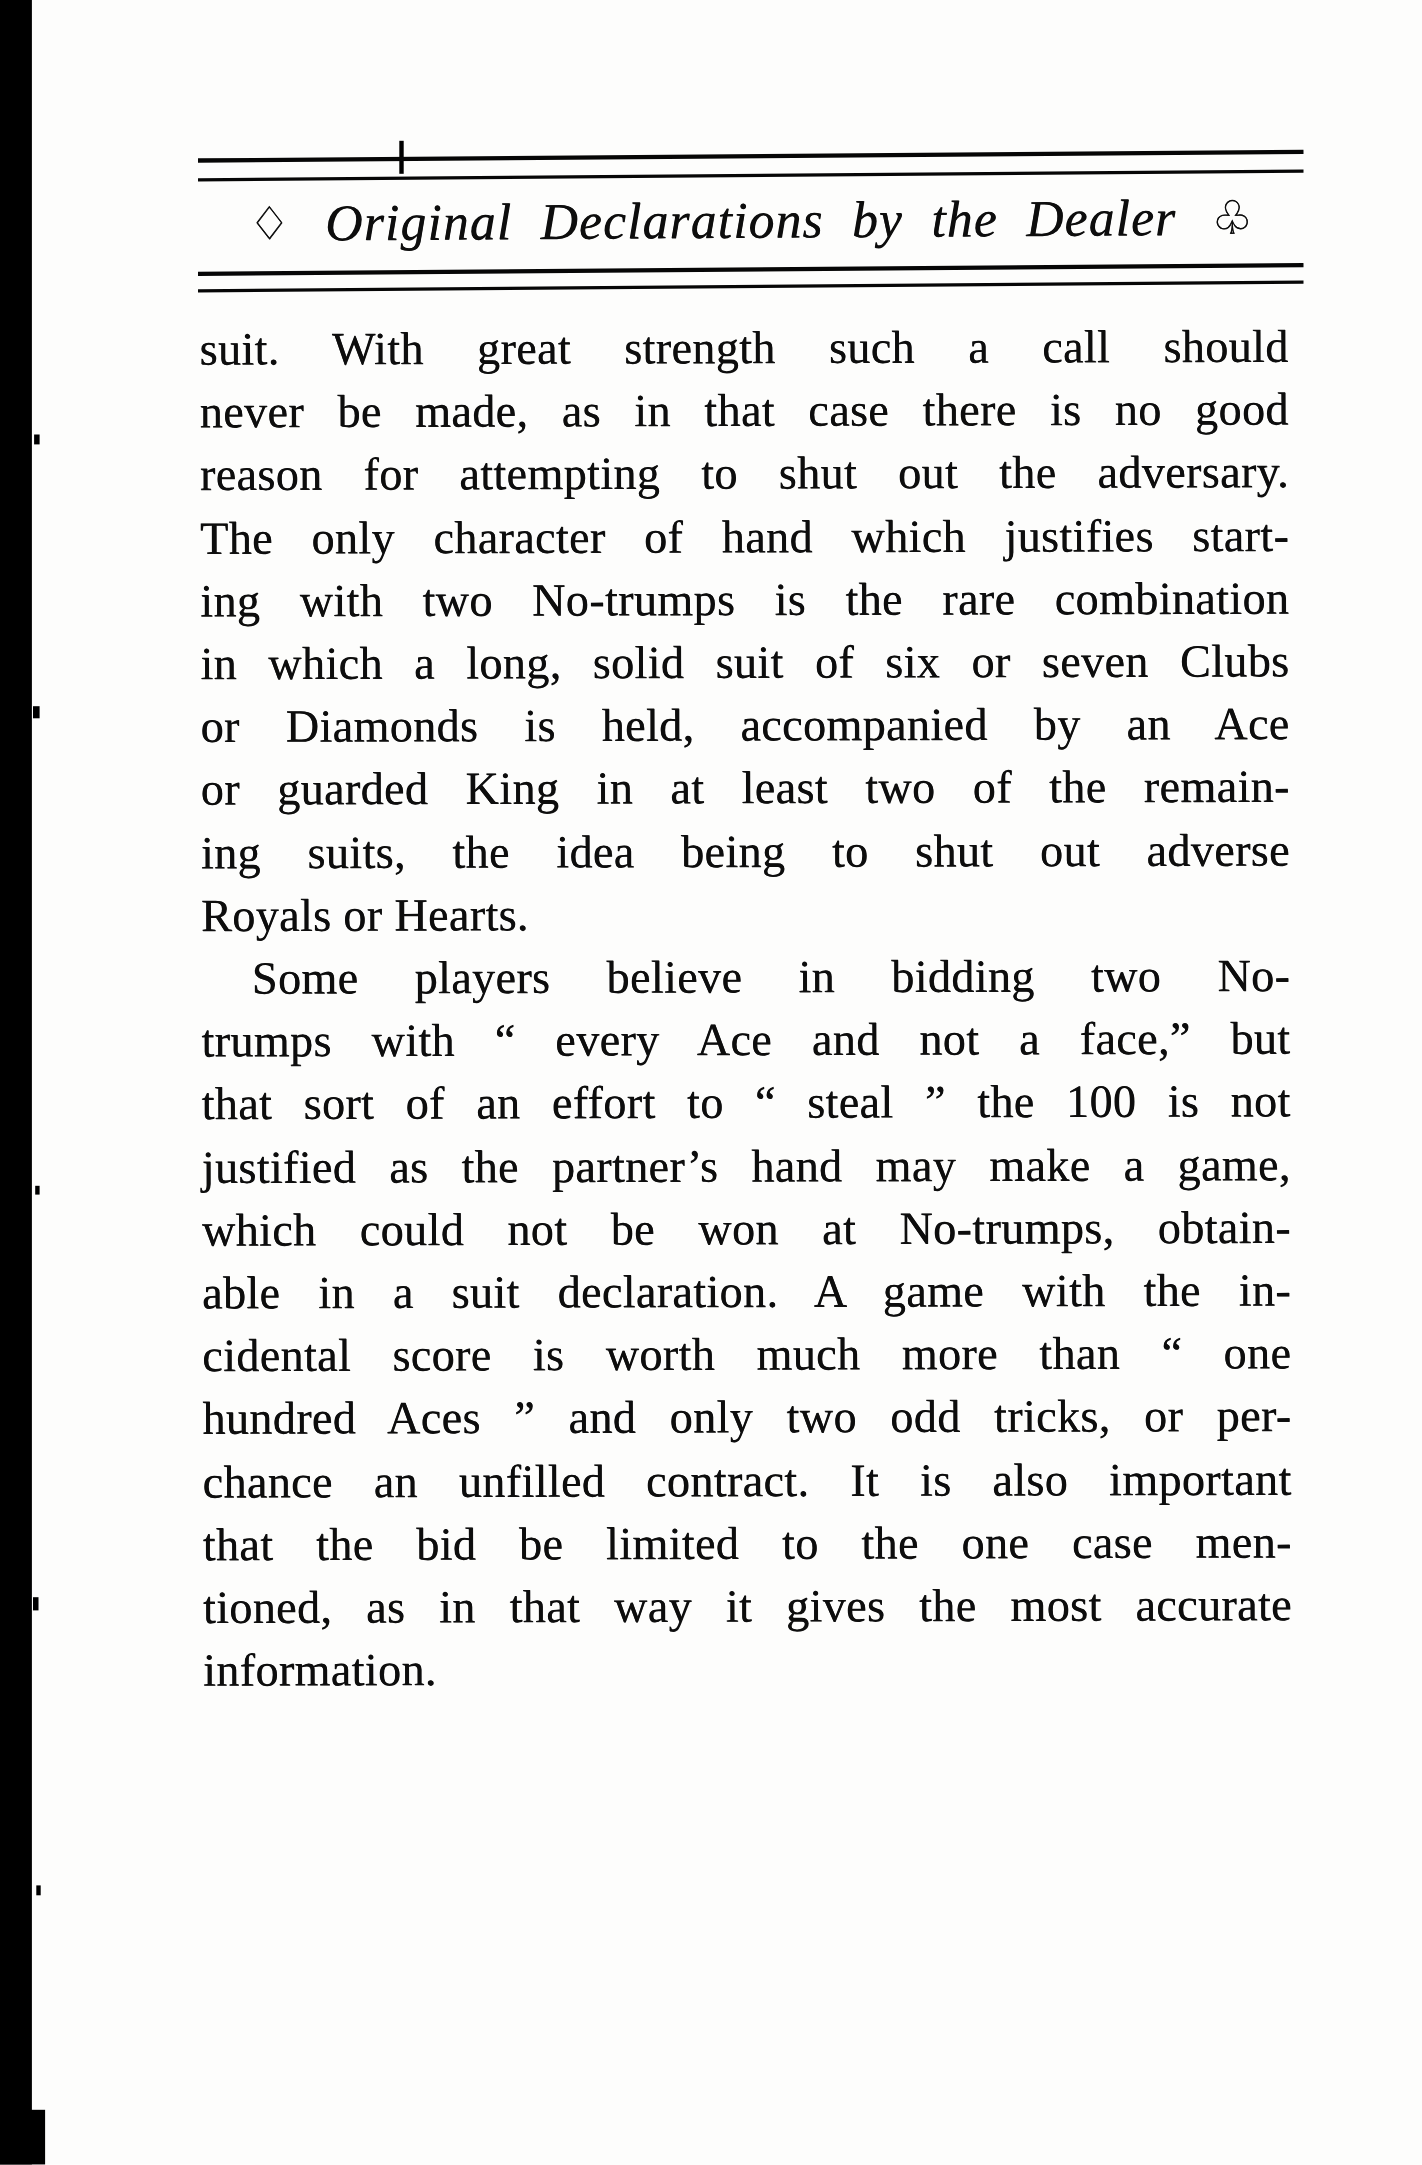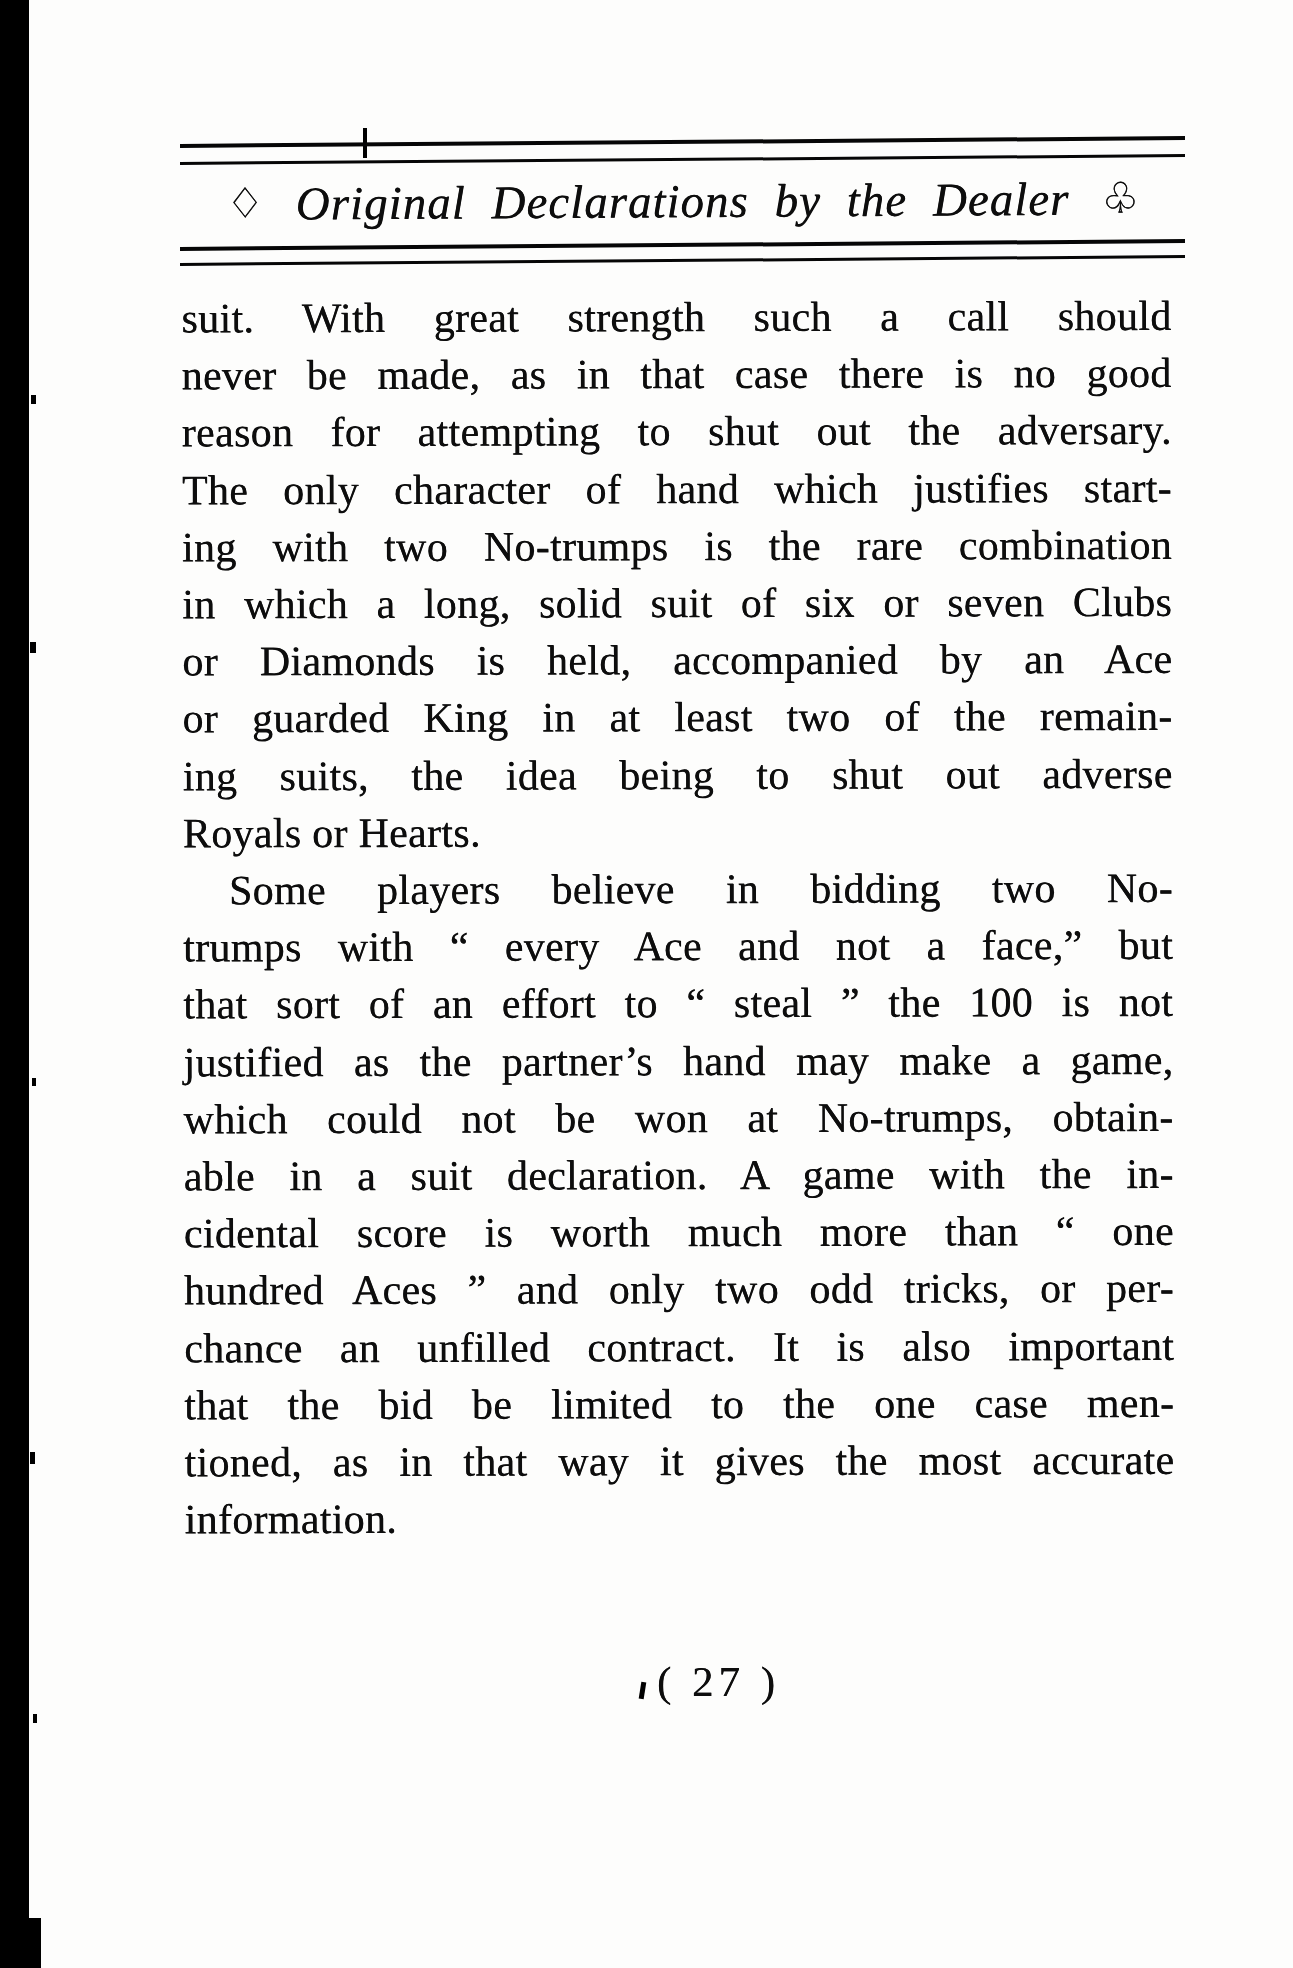--- a/index.html
+++ b/index.html
@@ -160,17 +160,14 @@
       <div class="body-line">which could not be won at No-trumps, obtain-</div>
       <div class="body-line">able in a suit declaration. A game with the in-</div>
       <div class="body-line">cidental score is worth much more than “ one</div>
       <div class="body-line">hundred Aces ” and only two odd tricks, or per-</div>
       <div class="body-line">chance an unfilled contract. It is also important</div>
       <div class="body-line">that the bid be limited to the one case men-</div>
       <div class="body-line">tioned, as in that way it gives the most accurate</div>
       <div class="body-line line-last">information.</div>
     </div>
 
-  <div class="page-number">
-    <span class="footer-speck"></span><span>( 27 )</span>
-  </div>
 
 </div>
 
 </body></html>

